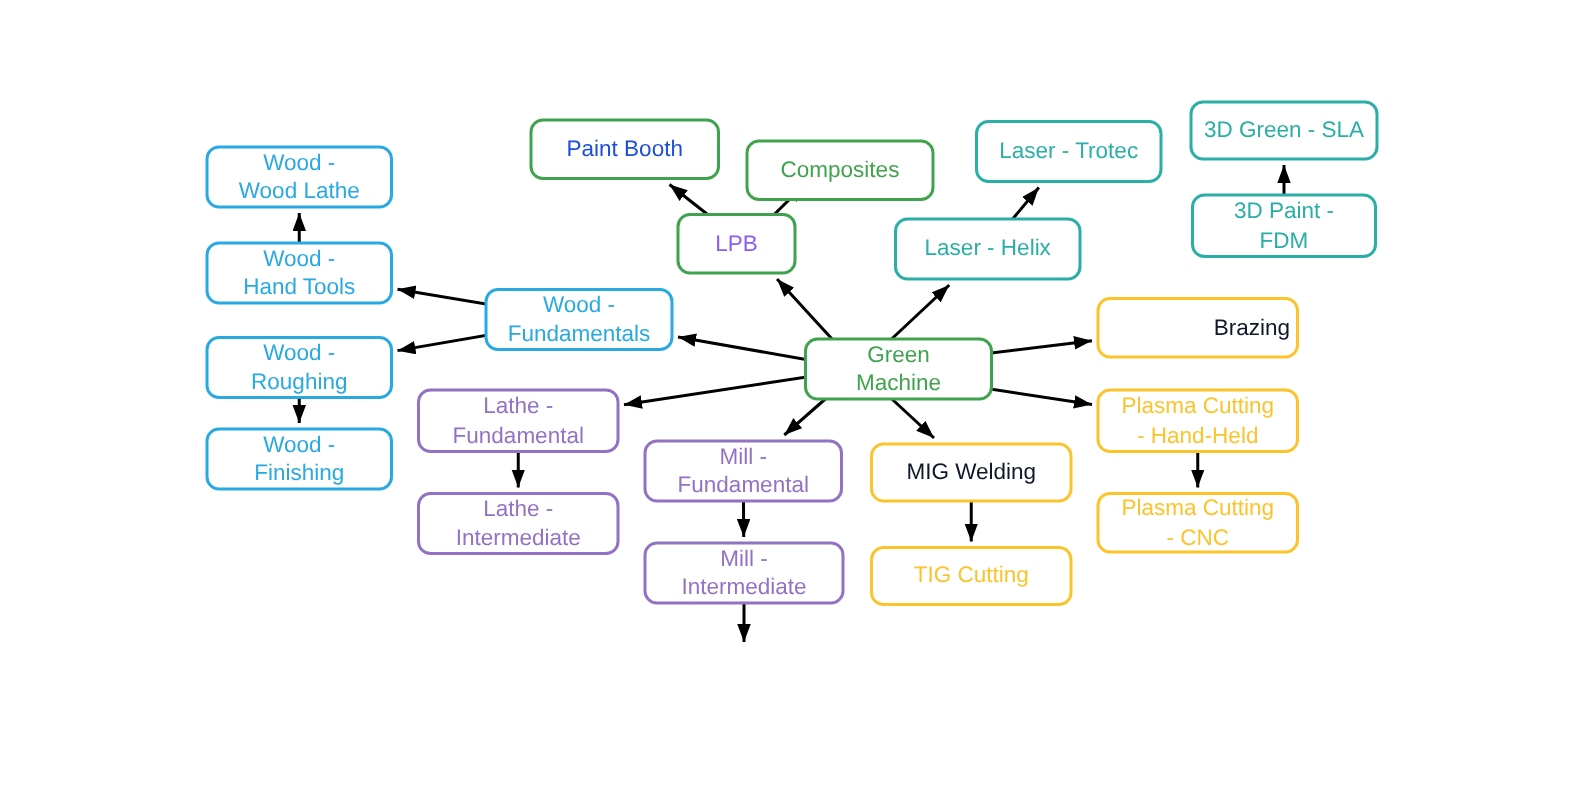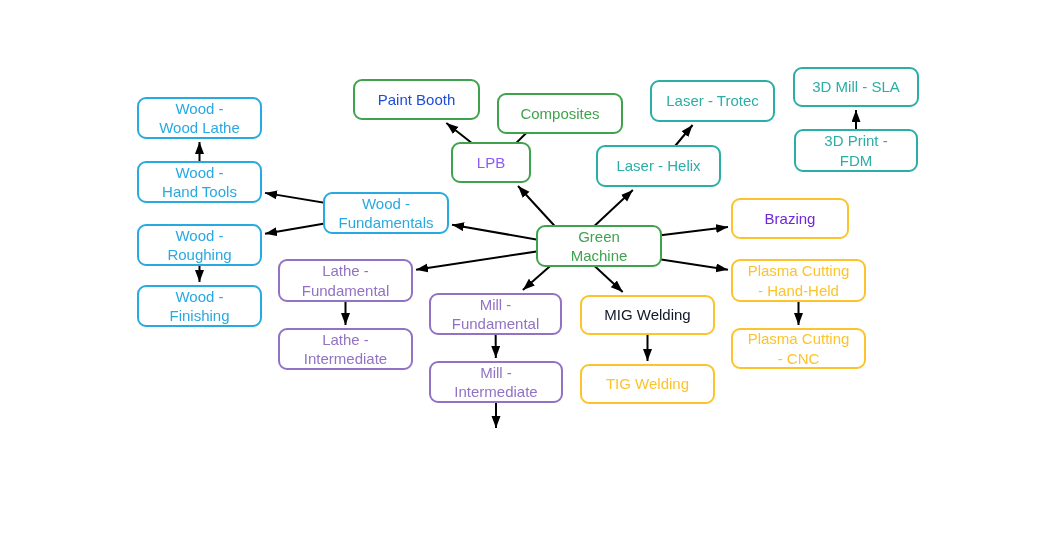--- a/index.html
+++ b/index.html
@@ -106,31 +106,31 @@
   <div class="node" style="left: 451px; top: 142px; width: 80px; height: 41px; border-color: rgb(63, 163, 77); color: #8b5cf6;">
       <span class="lbl">LPB</span>
     </div>
   <div class="node" style="left: 650px; top: 80px; width: 125px; height: 42px; border-color: rgb(42, 174, 165); color: rgb(42, 174, 165);">
       <span class="lbl">Laser - Trotec</span>
     </div>
   <div class="node" style="left: 596px; top: 145px; width: 125px; height: 42px; border-color: rgb(42, 174, 165); color: rgb(42, 174, 165);">
       <span class="lbl">Laser - Helix</span>
     </div>
   <div class="node" style="left: 793px; top: 67px; width: 126px; height: 40px; border-color: rgb(42, 174, 165); color: rgb(42, 174, 165);">
-      <span class="lbl">3D Mill - SLA</span>
+      <span class="lbl">3D Green - SLA</span>
     </div>
   <div class="node" style="left: 794px; top: 129px; width: 124px; height: 43px; border-color: rgb(42, 174, 165); color: rgb(42, 174, 165);">
-      <span class="lbl">3D Print -
+      <span class="lbl">3D Paint -
 FDM</span>
     </div>
   <div class="node" style="left: 536px; top: 225px; width: 126px; height: 42px; border-color: rgb(63, 163, 77); color: rgb(63, 163, 77);">
       <span class="lbl">Green
 Machine</span>
     </div>
-  <div class="node" style="left: 731px; top: 198px; width: 118px; height: 41px; border-color: rgb(252, 195, 44); color: #6d28d9;">
+  <div class="node" style="left: 731px; top: 198px; width: 135px; height: 41px; border-color: rgb(252, 195, 44); color: #0f172a; justify-content: flex-end;">
       <span class="lbl">Brazing</span>
     </div>
   <div class="node" style="left: 731px; top: 259px; width: 135px; height: 43px; border-color: rgb(252, 195, 44); color: rgb(252, 195, 44);">
       <span class="lbl">Plasma Cutting
 - Hand-Held</span>
     </div>
   <div class="node" style="left: 731px; top: 328px; width: 135px; height: 41px; border-color: rgb(252, 195, 44); color: rgb(252, 195, 44);">
       <span class="lbl">Plasma Cutting
 - CNC</span>
     </div>
@@ -147,16 +147,16 @@
 Fundamental</span>
     </div>
   <div class="node" style="left: 429px; top: 361px; width: 134px; height: 42px; border-color: rgb(146, 114, 196); color: rgb(146, 114, 196);">
       <span class="lbl">Mill -
 Intermediate</span>
     </div>
   <div class="node" style="left: 580px; top: 295px; width: 135px; height: 40px; border-color: rgb(252, 195, 44); color: #0f172a;">
       <span class="lbl">MIG Welding</span>
     </div>
   <div class="node" style="left: 580px; top: 364px; width: 135px; height: 40px; border-color: rgb(252, 195, 44); color: rgb(252, 195, 44);">
-      <span class="lbl">TIG Welding</span>
+      <span class="lbl">TIG Cutting</span>
     </div>
 
 </div>
 
 </body></html>

